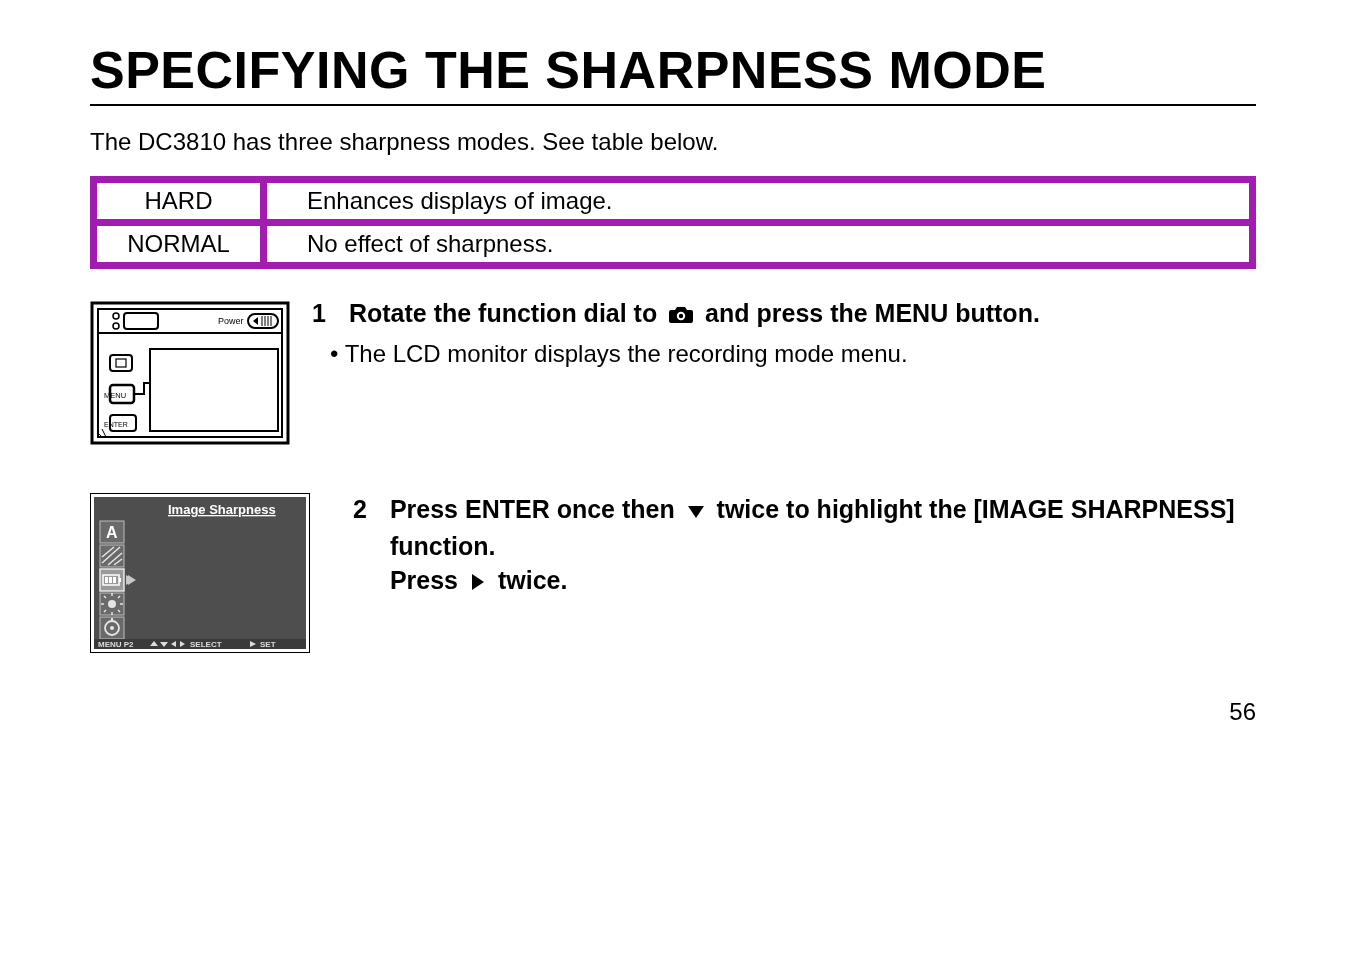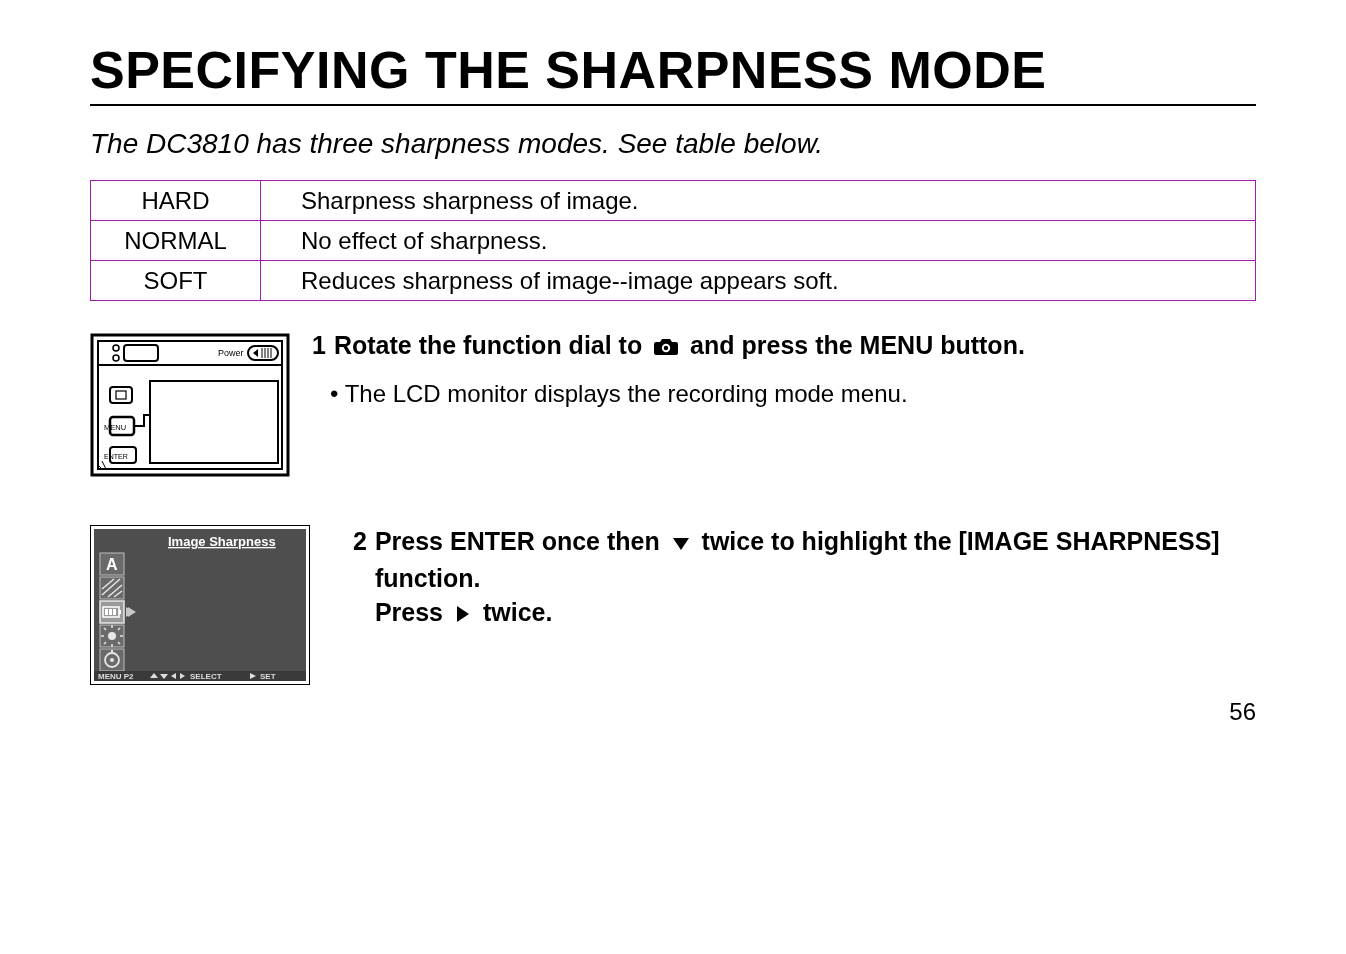--- a/index.html
+++ b/index.html
@@ -1,64 +1,60 @@
 <!DOCTYPE html>
 <html><head>
 <meta charset="utf-8">
 <style>
   * { margin: 0; padding: 0; box-sizing: border-box; }
   html, body { width: 1346px; height: 954px; background: #ffffff; font-family: Arial, Helvetica, sans-serif; color: #000000; overflow: hidden; }
   .page { position: relative; width: 1346px; height: 754px; padding: 40px 90px 0 90px; }
   .title { font-family: "Arial Black", Arial, sans-serif; font-weight: 900; font-size: 52px; letter-spacing: 0.5px; }
   .title-rule { border: none; border-top: 2.5px solid #000; margin-top: 4px; }
-  .intro { font-size: 28px; margin-top: 22px; font-style: italic; }
+  .intro { font-size: 24px; margin-top: 22px; }
   .modes-table { border-collapse: collapse; width: 100%; margin-top: 20px; }
-  .modes-table td { border: 1px solid #a21caf; font-size: 24px; padding: 4px 22px; vertical-align: middle; height: 40px; }
+  .modes-table td { border: 7px solid #a21caf; font-size: 24px; padding: 4px 22px; vertical-align: middle; height: 40px; }
   .modes-table td.label { width: 170px; text-align: center; }
   .modes-table td.desc { padding-left: 40px; }
 
   .section { display: flex; gap: 22px; }
   .section.s1 { margin-top: 28px; }
   .section.s2 { margin-top: 46px; gap: 43px; }
 
   .illus { flex: 0 0 auto; }
   .illus svg { display: block; }
 
   .instr { flex: 1 1 auto; }
   .instr-line { display: flex; align-items: flex-start; gap: 8px; }
   .instr-num { font-family: "Arial Black", Arial, sans-serif; font-weight: 900; font-size: 25px; line-height: 1.3; }
-  .instr-text { font-family: "Arial Black", Arial, sans-serif; font-weight: 900; font-size: 25px; line-height: 1.35; display: inline; }
-  .instr-bullet { font-size: 24px; margin-top: 14px; margin-left: 18px; }
+  .instr-text { font-family: "Arial Black", Arial, sans-serif; font-weight: 900; font-size: 25px; line-height: 1.35; display: inline; margin-left: 15px; }
+  .instr-bullet { font-size: 24px; margin-top: 6px; margin-left: 18px; }
   .inline-icon { display: inline-block; vertical-align: -3px; margin: 0 4px; }
 
   .page-num { position: absolute; right: 90px; bottom: 28px; font-size: 24px; }
 </style>
 </head>
 <body>
 
 <div class="page">
 
   <h1 class="title">SPECIFYING THE SHARPNESS MODE</h1>
   <hr class="title-rule">
 
   <p class="intro">The DC3810 has three sharpness modes. See table below.</p>
 
   <table class="modes-table">
     <tbody>
         <tr>
       <td class="label">HARD</td>
-      <td class="desc">Sharpness sharpness of image.</td>
+      <td class="desc">Enhances displays of image.</td>
     </tr>
     <tr>
       <td class="label">NORMAL</td>
       <td class="desc">No effect of sharpness.</td>
-    </tr>
-    <tr>
-      <td class="label">SOFT</td>
-      <td class="desc">Reduces sharpness of image--image appears soft.</td>
     </tr>
   </tbody>
     </table>
 
   <div class="section s1">
     <div class="illus">
       <svg width="200" height="150" viewBox="0 0 200 150">
 
         <rect x="2" y="6" width="196" height="140" fill="#fff" stroke="#000" stroke-width="3"></rect>
 

